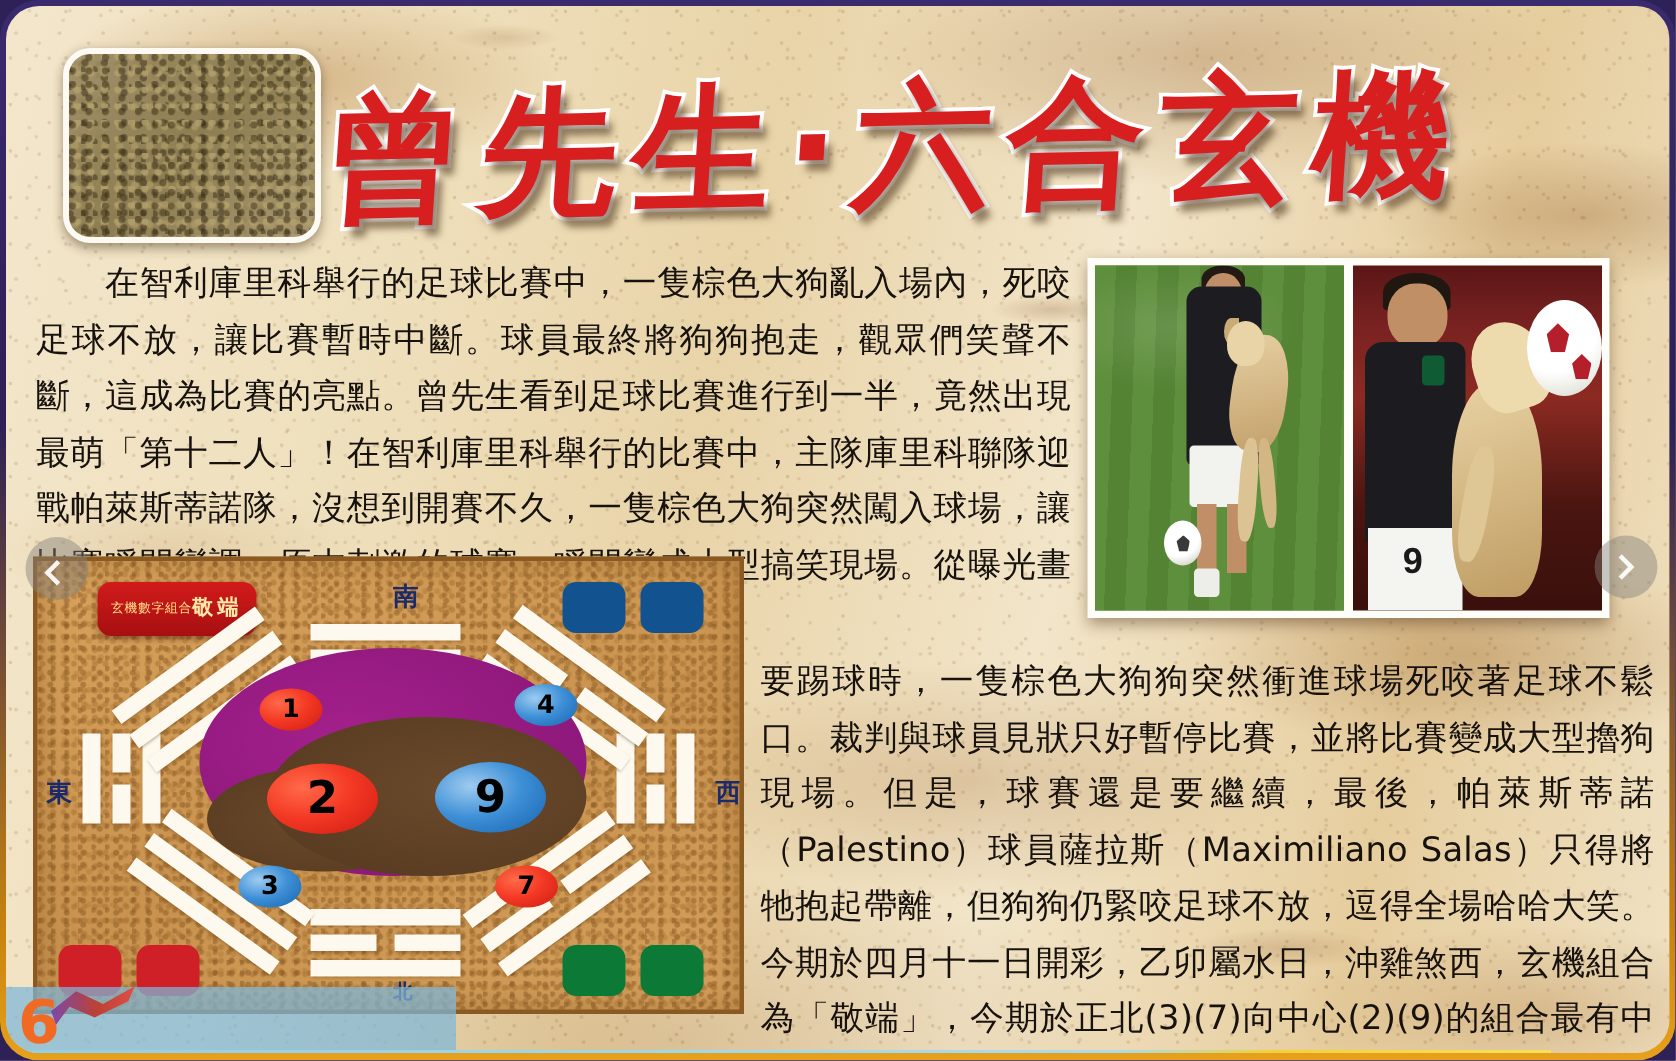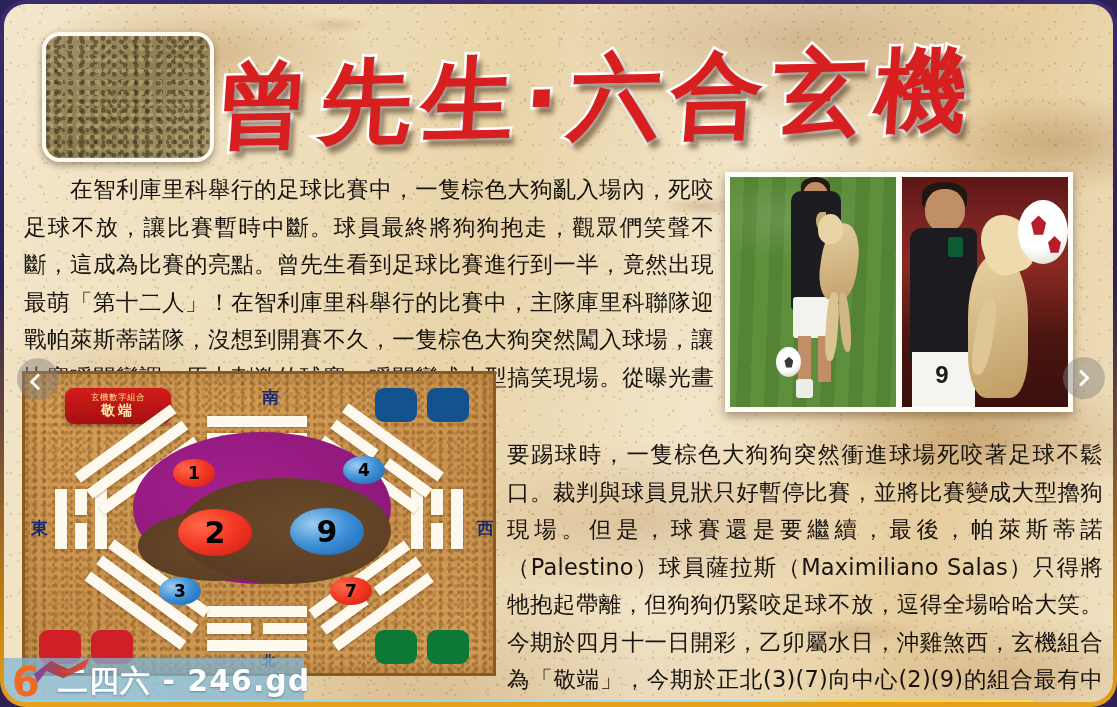--- a/index.html
+++ b/index.html
@@ -172,21 +172,21 @@
       linear-gradient(160deg,#d7a25c,#c9934f 55%,#d4a05c);
     background-size:9px 7px,7px 9px,11px 8px,8px 11px,100% 100%;
     box-shadow:inset 0 0 22px rgba(110,66,20,.35);
     overflow:hidden;
   }
   
   #plaque{
     position:absolute; left:40px; top:14px; width:106px; height:36px;
     background:linear-gradient(180deg,#d21b1b,#a60f10);
     border-radius:9px; box-shadow:0 2px 4px rgba(80,20,10,.4);
-    display:flex; flex-direction:column; align-items:center; justify-content:center;
+    display:flex; flex-direction:row; align-items:center; justify-content:center;
     color:#ffe9a8; font-family:"DejaVu Sans","Liberation Sans",sans-serif;
   }
   #plaque .s{ font-size:8.5px; letter-spacing:.5px; line-height:1; color:#ffe08a; }
   #plaque .b{ font-size:14px; font-weight:bold; letter-spacing:3px; line-height:1.25; color:#ffe9a8; }
 
   
   .dir{
     position:absolute; font-family:"DejaVu Sans","Liberation Sans",sans-serif;
     font-size:17px; font-weight:bold; color:#1a2a6a;
   }
@@ -419,21 +419,20 @@
       <div class="num blue big" style="left:265px;top:134px;">9</div>
       <div class="num blue small" style="left:134px;top:203px;">3</div>
       <div class="num red small" style="left:305px;top:203px;">7</div>
     </div>
 
     <div id="watermark">
       <div id="wm-logo">
         <div class="six">6</div>
         <div id="wm-swoosh"></div>
       </div>
-      <div id="wm-text">二四六 - 246.gd</div>
     </div>
     <div id="wm-bar"></div>
   </div>
 
   <div class="navbtn" id="nav-prev">
     <span></span>
   </div>
   <div class="navbtn" id="nav-next">
     <span></span>
   </div>

